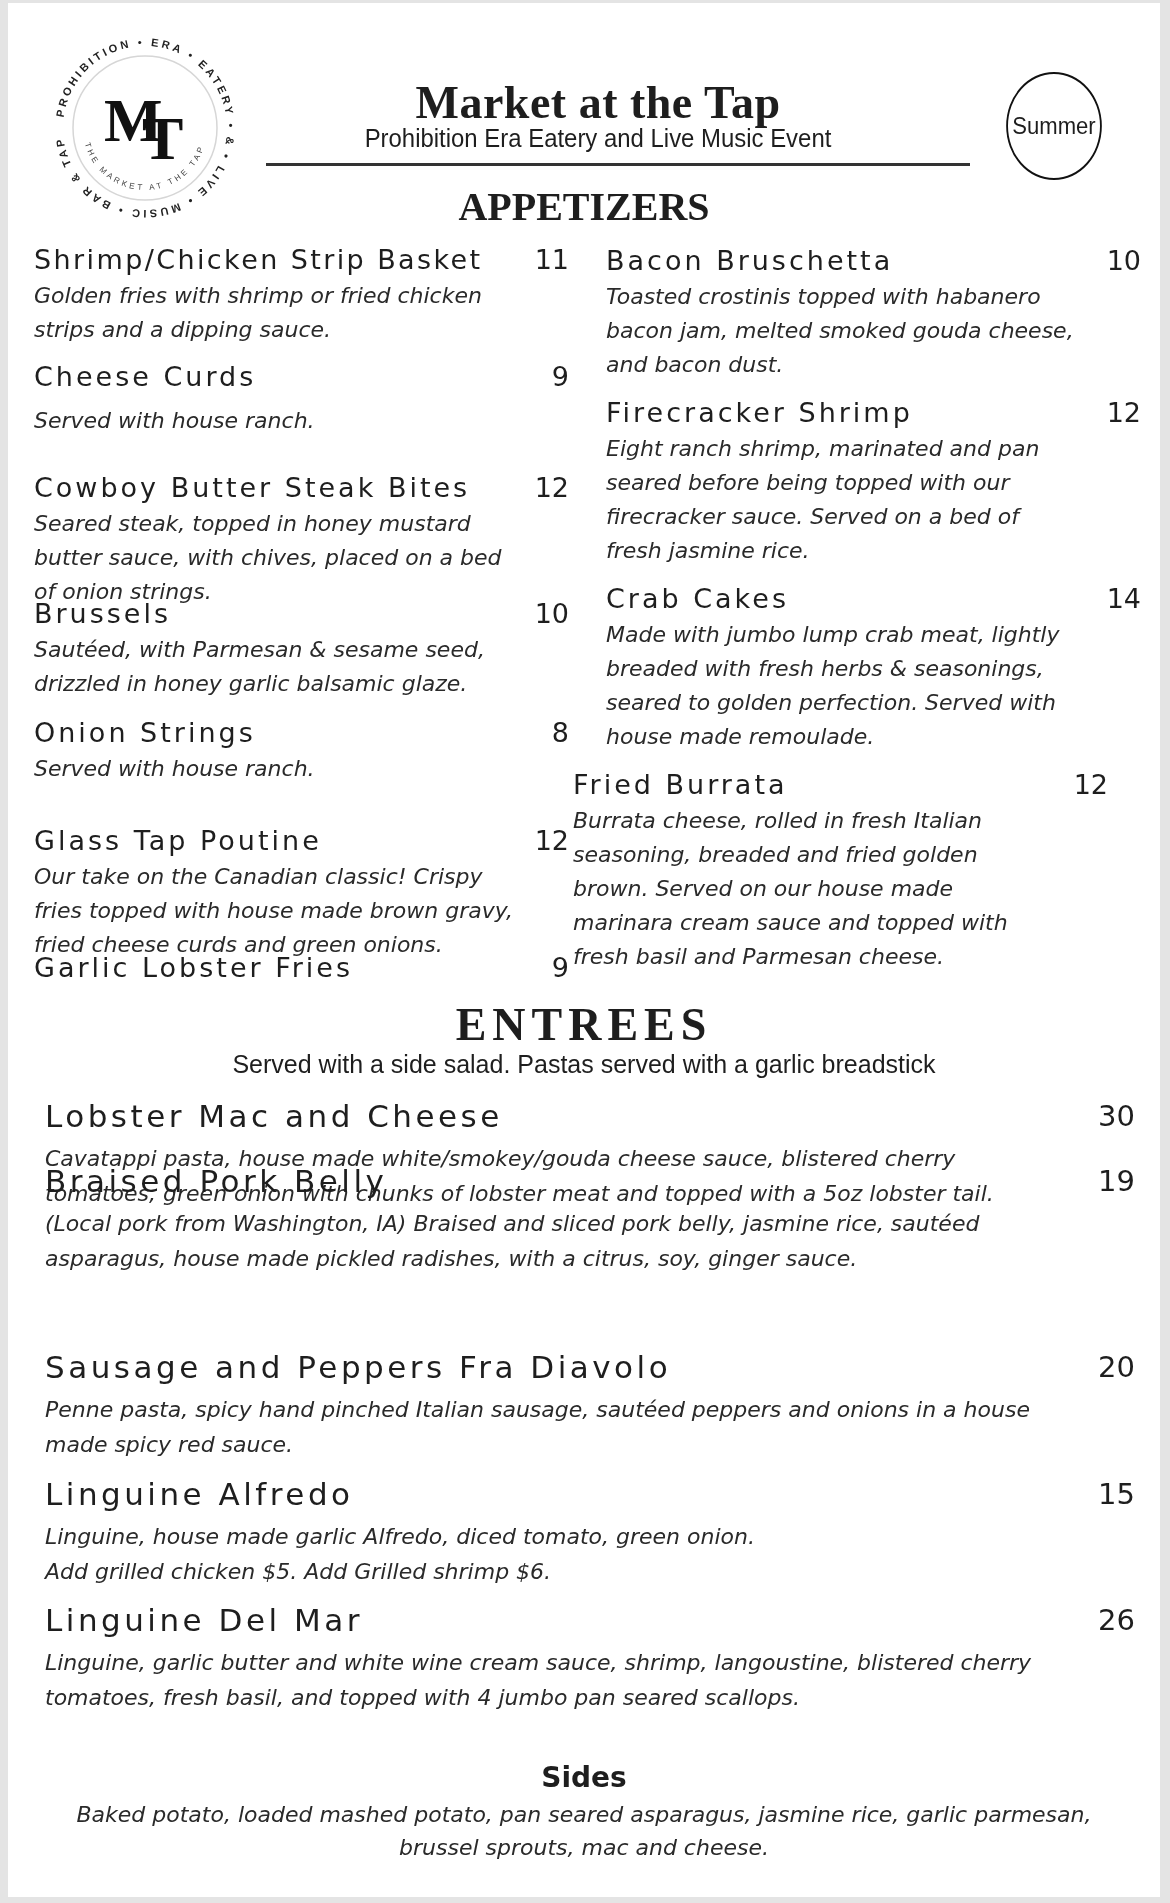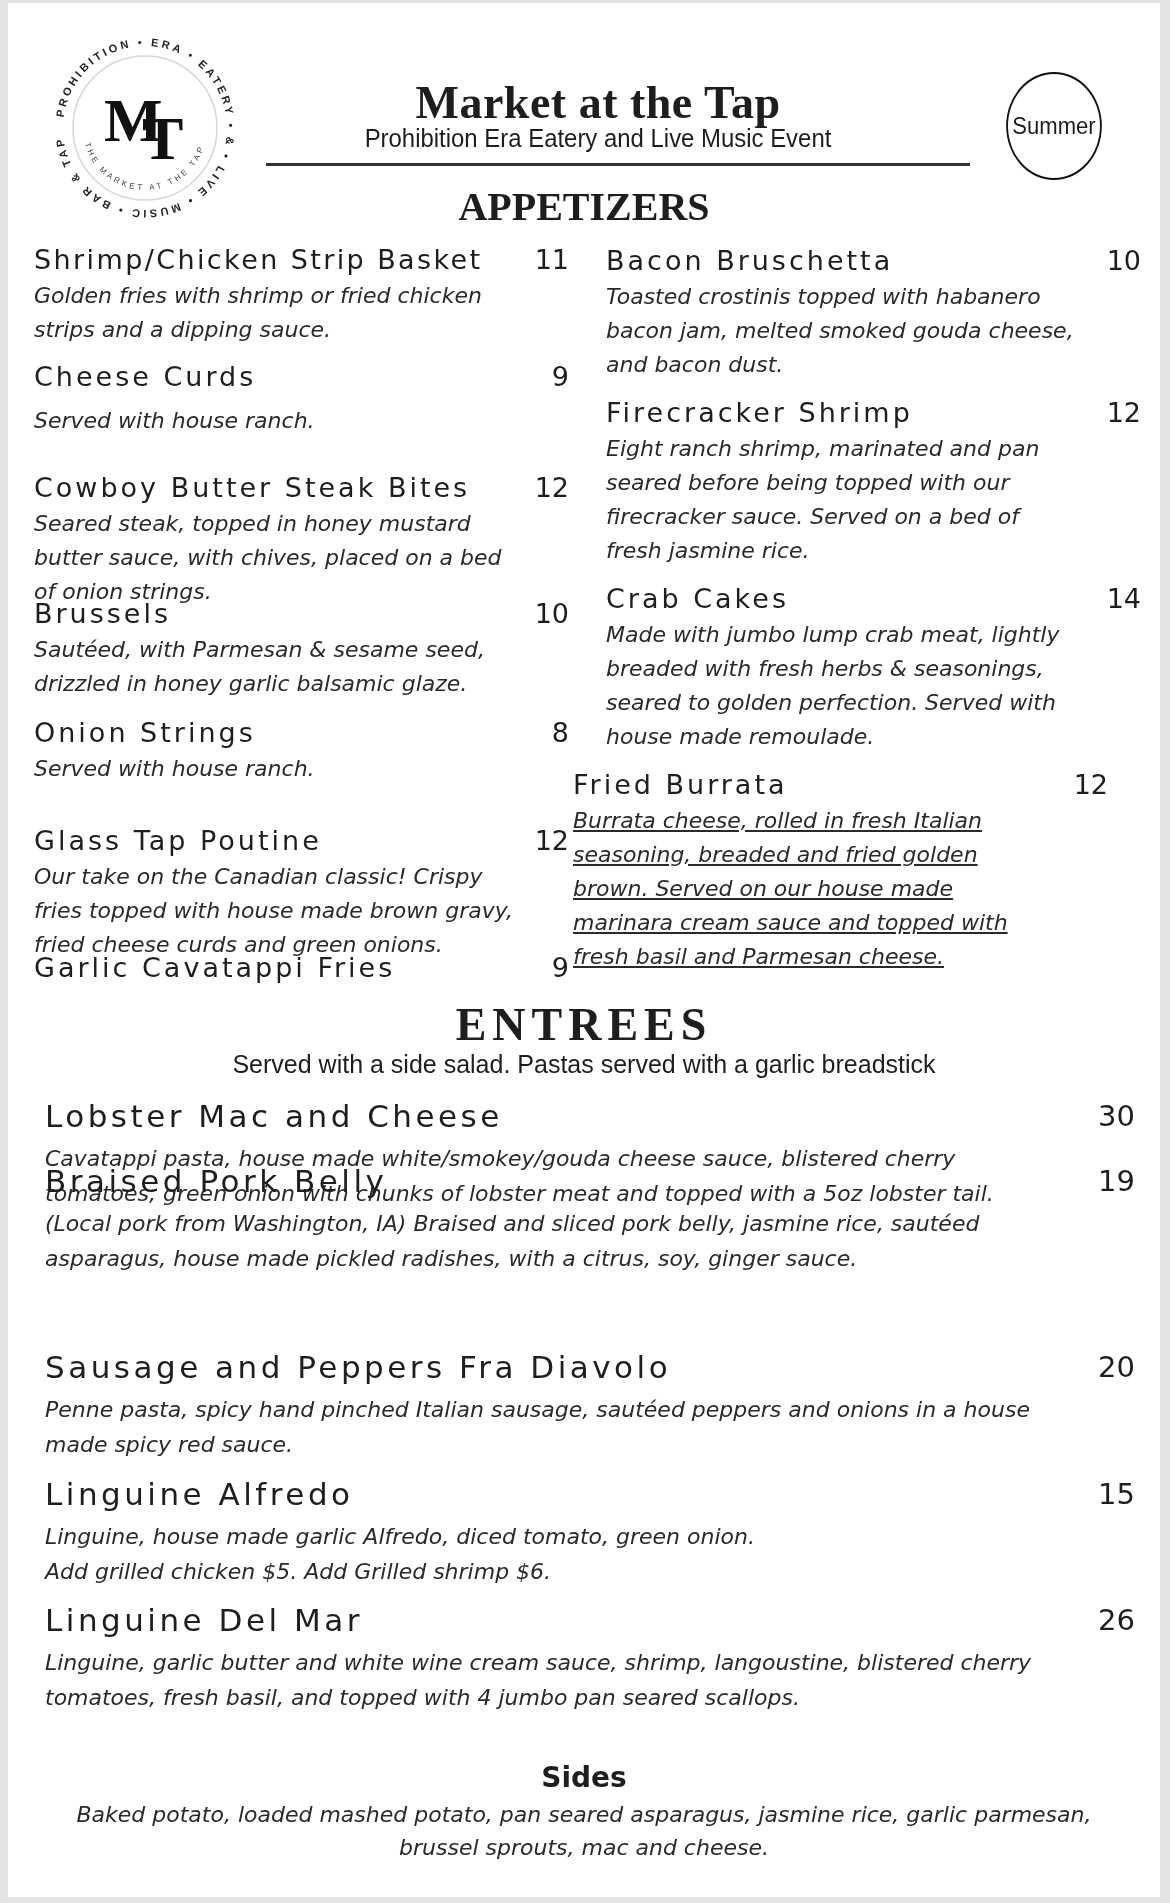--- a/index.html
+++ b/index.html
@@ -179,21 +179,21 @@
       <div class="app-name">Onion Strings</div>
       <div class="app-price">8</div>
       <div class="app-desc" style="width:480px;">Served with house ranch.</div>
     </div>
     <div class="app-item" style="left:26px; top:797px; width:540px;margin-top:24px;">
       <div class="app-name">Glass Tap Poutine</div>
       <div class="app-price">12</div>
       <div class="app-desc" style="width:495px;">Our take on the Canadian classic! Crispy fries topped with house made brown gravy, fried cheese curds and green onions.</div>
     </div>
     <div class="app-item" style="left:26px; top:948px; width:540px;">
-      <div class="app-name">Garlic Cavatappi Fries</div>
+      <div class="app-name">Garlic Lobster Fries</div>
       <div class="app-price">9</div>
     </div>
   </div>
 
   <div class="right-col">
     <div class="app-item" style="left:598px; top:241px; width:540px;">
       <div class="app-name">Bacon Bruschetta</div>
       <div class="app-price">10</div>
       <div class="app-desc" style="width:470px;">Toasted crostinis topped with habanero bacon jam, melted smoked gouda cheese, and bacon dust.</div>
     </div>
@@ -203,21 +203,21 @@
       <div class="app-desc" style="width:475px;">Eight ranch shrimp, marinated and pan seared before being topped with our firecracker sauce. Served on a bed of fresh jasmine rice.</div>
     </div>
     <div class="app-item" style="left:598px; top:579px; width:540px;">
       <div class="app-name">Crab Cakes</div>
       <div class="app-price">14</div>
       <div class="app-desc" style="width:470px;">Made with jumbo lump crab meat, lightly breaded with fresh herbs &amp; seasonings, seared to golden perfection. Served with house made remoulade.</div>
     </div>
     <div class="app-item" style="left:565px; top:765px; width:540px;">
       <div class="app-name">Fried Burrata</div>
       <div class="app-price">12</div>
-      <div class="app-desc" style="width:450px;text-decoration:underline;">Burrata cheese, rolled in fresh Italian seasoning, breaded and fried golden brown. Served on our house made marinara cream sauce and topped with fresh basil and Parmesan cheese.</div>
+      <div class="app-desc" style="width:450px;">Burrata cheese, rolled in fresh Italian seasoning, breaded and fried golden brown. Served on our house made marinara cream sauce and topped with fresh basil and Parmesan cheese.</div>
     </div>
   </div>
 
   <div class="section-heading h-entrees">ENTREES</div>
   <div class="entrees-note">Served with a side salad. Pastas served with a garlic breadstick</div>
 
   <div class="ent-item" style="top:1093px;">
     <div class="ent-name">Lobster Mac and Cheese</div>
     <div class="ent-price">30</div>
     <div class="ent-desc" style="width:1000px;">Cavatappi pasta, house made white/smokey/gouda cheese sauce, blistered cherry tomatoes, green onion with chunks of lobster meat and topped with a 5oz lobster tail.</div>

